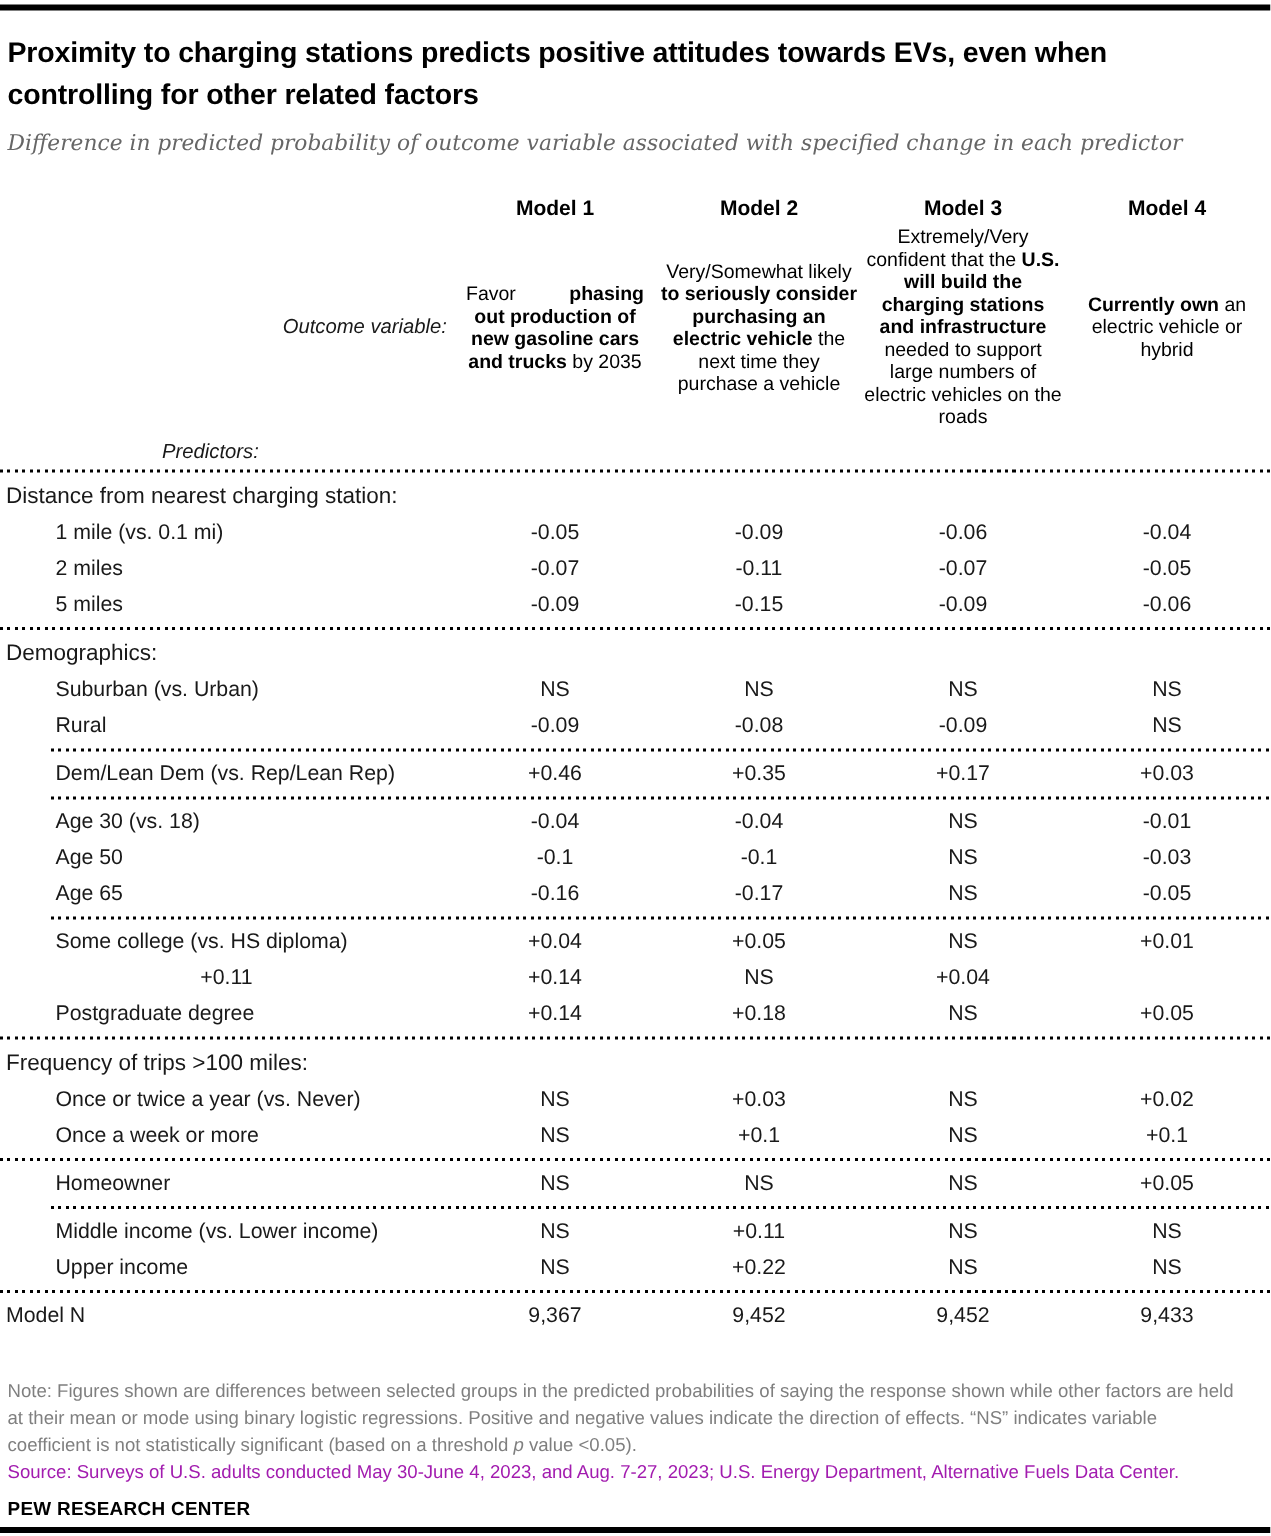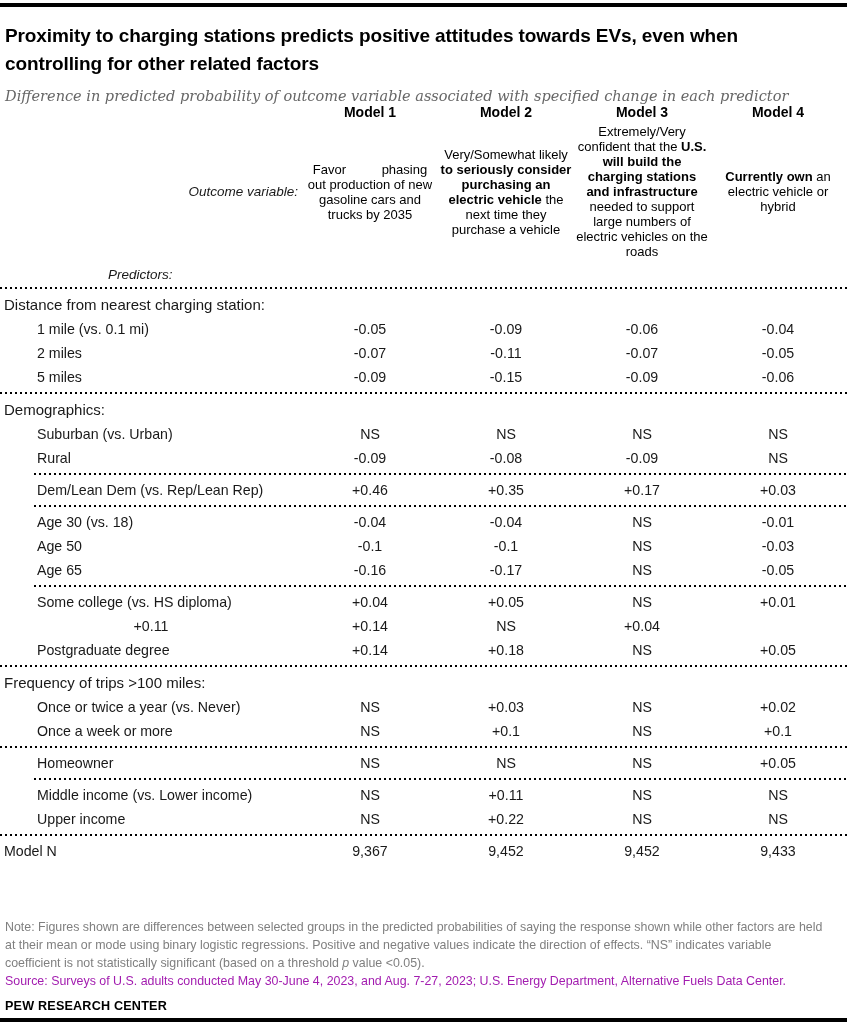--- a/index.html
+++ b/index.html
@@ -20,21 +20,21 @@
     font-size:19px; line-height:28px; font-weight:700; color:#000;
     white-space:pre-line; letter-spacing:-0.1px;
   }
   .subtitle {
     margin:10px 5px 0 5px;
     font-family:"DejaVu Serif", serif; font-style:italic;
     font-size:14.5px; color:#666666;
   }
 
   .tgrid { display:grid; grid-template-columns:302px repeat(4,136px); width:846px; }
-  .names-row { }
+  .names-row { margin-top:26px; }
   .model-name { text-align:center; font-weight:700; font-size:14px; color:#000; }
   .desc-row { margin-top:4px; min-height:122px; align-items:center; }
   .model-desc { text-align:center; font-size:13px; line-height:15px; color:#000; padding:0 1px; }
   .outcome-label { font-style:italic; font-size:13.5px; text-align:right; padding-right:4px; color:#191919; }
 
   .predictors { margin:8px 12px 5px 108px; font-style:italic; font-size:13.5px; }
 
   .divider {
     height:2px; margin:3px 0;
     background-image:repeating-linear-gradient(to right, #000 0 2px, transparent 2px 5px);
@@ -65,21 +65,21 @@
   <div class="tgrid names-row">
     <div></div>
     <div class="model-name">Model 1</div>
     <div class="model-name">Model 2</div>
     <div class="model-name">Model 3</div>
     <div class="model-name">Model 4</div>
   </div>
 
   <div class="tgrid desc-row">
     <div class="outcome-label">Outcome variable:</div>
-    <div class="model-desc"><span>Favor </span><span style="font-weight: 400; margin-left: 32px;">phasing out production of new gasoline cars and trucks</span><span> by 2035</span></div>
+    <div class="model-desc"><span>Favor </span><span style="font-weight: 700; margin-left: 32px;">phasing out production of new gasoline cars and trucks</span><span> by 2035</span></div>
     <div class="model-desc"><span>Very/Somewhat likely </span><span style="font-weight: 700;">to seriously consider purchasing an electric vehicle</span><span> the next time they purchase a vehicle</span></div>
     <div class="model-desc"><span>Extremely/Very confident that the </span><span style="font-weight: 700; margin-top: 36px;">U.S. will build the charging stations and infrastructure</span><span> needed to support large numbers of electric vehicles on the roads</span></div>
     <div class="model-desc"><span style="font-weight: 700;">Currently own</span><span> an electric vehicle or hybrid</span></div>
   </div>
 
   <div class="predictors">Predictors:</div>
 
   <div id="table-body">
       <div class="divider full"></div>
       <div class="sec-label">Distance from nearest charging station:</div>

